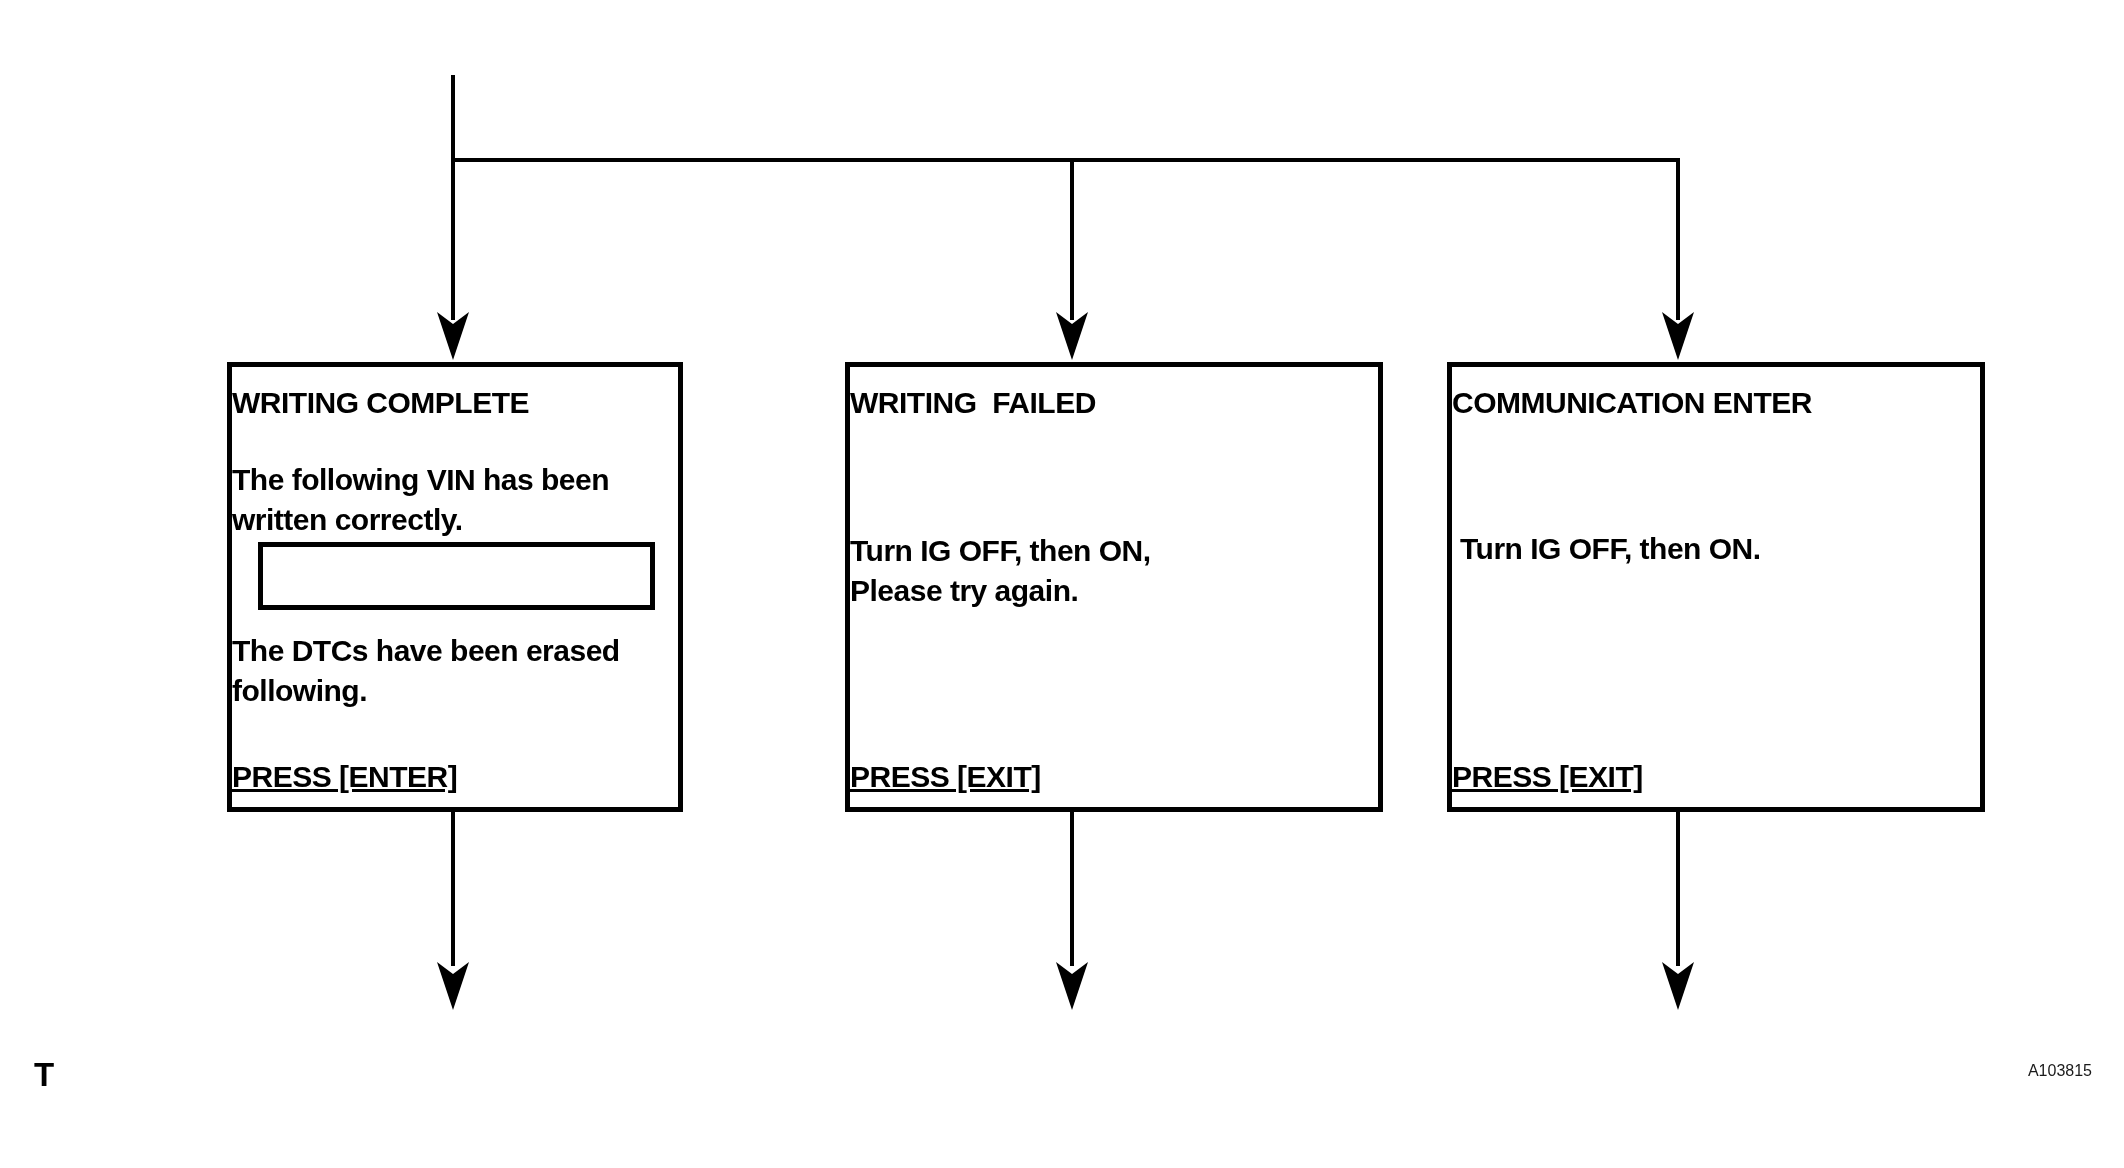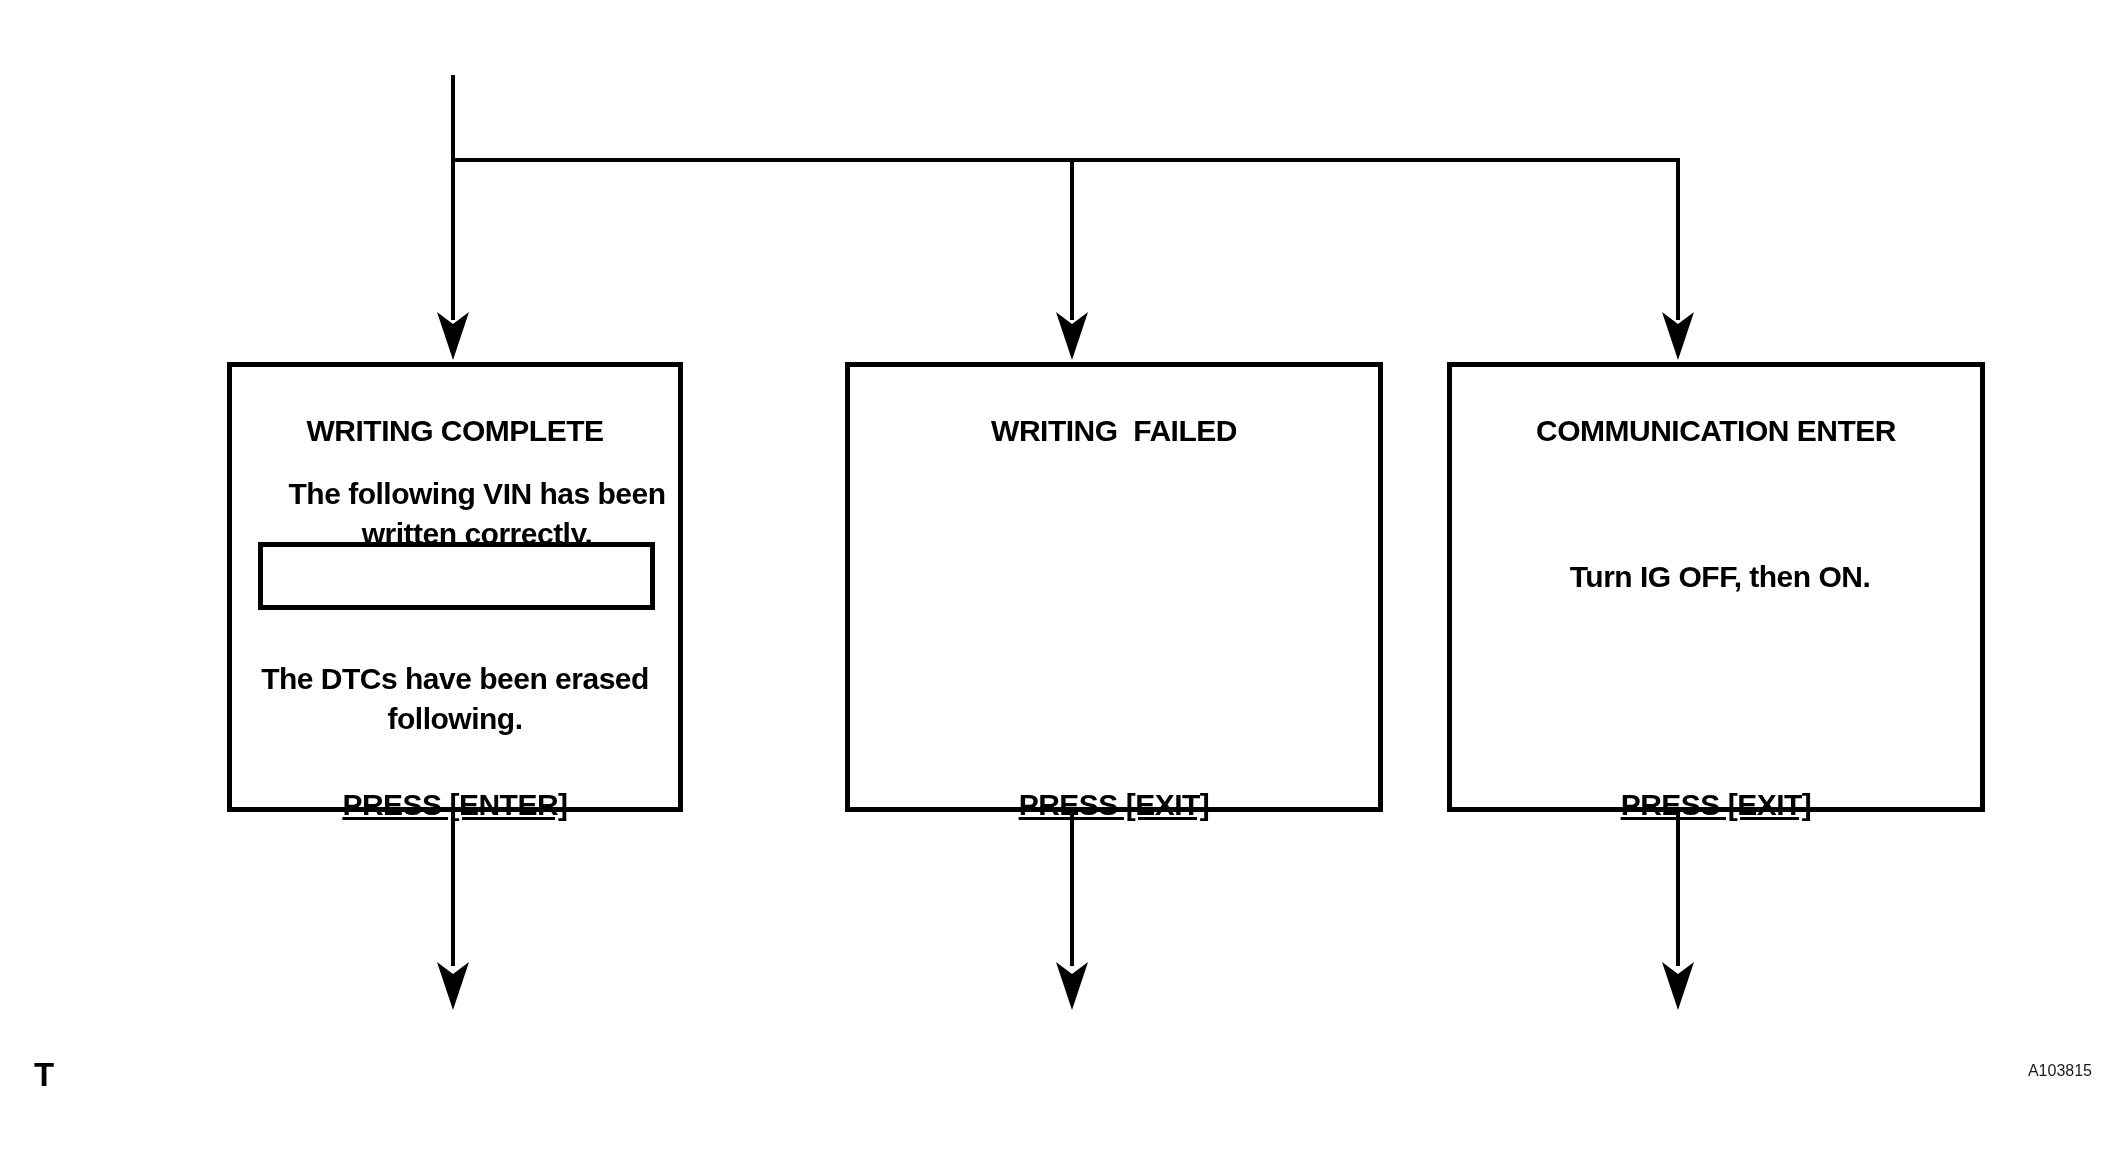--- a/index.html
+++ b/index.html
@@ -33,32 +33,31 @@
     box-sizing: border-box;
   }
   #box-writing-complete { left: 227px; width: 456px; }
   #box-writing-failed   { left: 845px; }
   #box-communication-error { left: 1447px; }
 
   .box-text {
     position: absolute;
     left: 0;
     right: 0;
-    text-align: center;
+    text-align: left;
     font-weight: bold;
     font-size: 30px;
     line-height: 40px;
     letter-spacing: -0.5px;
     white-space: pre-wrap;
-    margin-top: 28px;
   }
   .box-title   { top: 16px; }
   .press-label { top: 390px; text-decoration: underline; }
 
-  #wc-message-top    { top: 79px; padding-left: 44px; }
+  #wc-message-top    { top: 93px; }
   #wc-message-bottom { top: 264px; }
   #wf-message        { top: 164px; }
   #ce-message        { top: 162px; padding-left: 8px; }
 
   #vin-field {
     position: absolute;
     left: 26px;
     top: 175px;
     width: 397px;
     height: 68px;
@@ -122,20 +121,22 @@
     <div class="box-text" id="wc-message-top">The following VIN has been
 written correctly.</div>
     <div id="vin-field"></div>
     <div class="box-text" id="wc-message-bottom">The DTCs have been erased
 following.</div>
     <div class="box-text press-label">PRESS [ENTER]</div>
   </div>
 
   <div id="box-writing-failed" class="flow-box">
     <div class="box-text box-title">WRITING  FAILED</div>
+    <div class="box-text" id="wf-message">Turn IG OFF, then ON,
+Please try again.</div>
     <div class="box-text press-label">PRESS [EXIT]</div>
   </div>
 
   <div id="box-communication-error" class="flow-box">
     <div class="box-text box-title">COMMUNICATION ENTER</div>
     <div class="box-text" id="ce-message">Turn IG OFF, then ON.</div>
     <div class="box-text press-label">PRESS [EXIT]</div>
   </div>
 
   <div id="corner-label">T</div>

